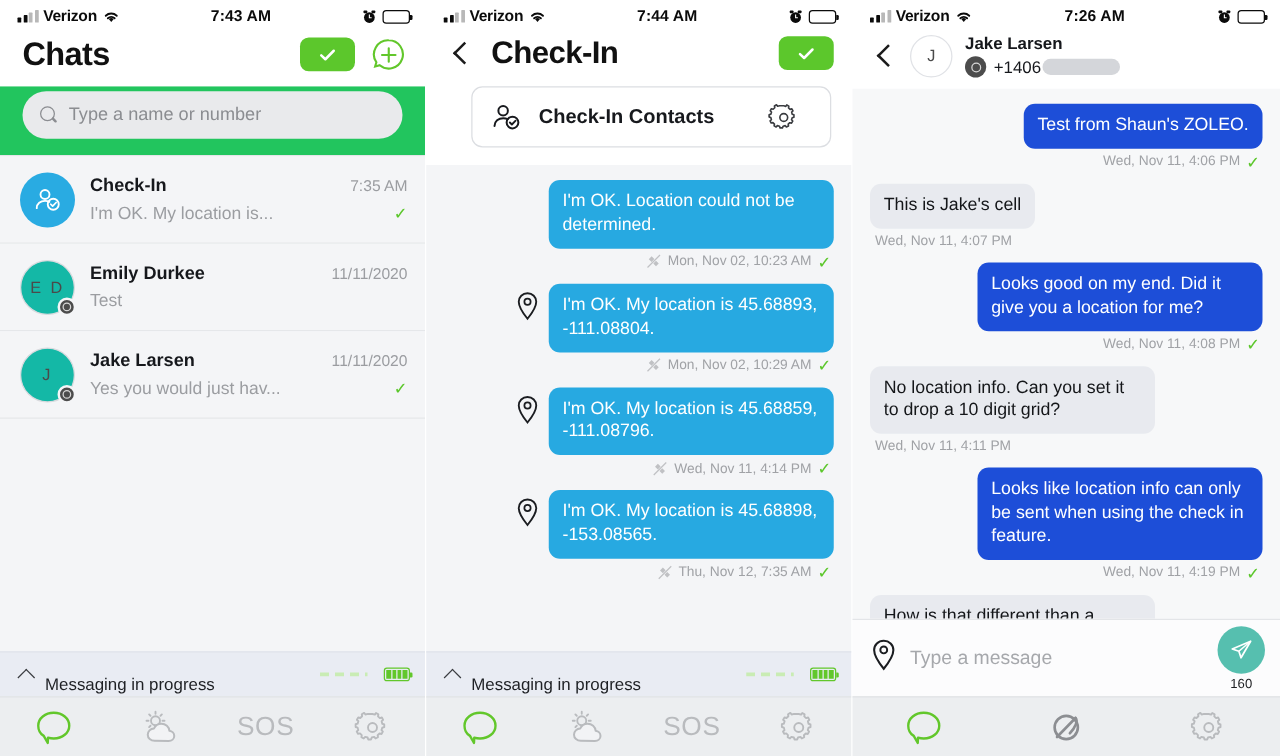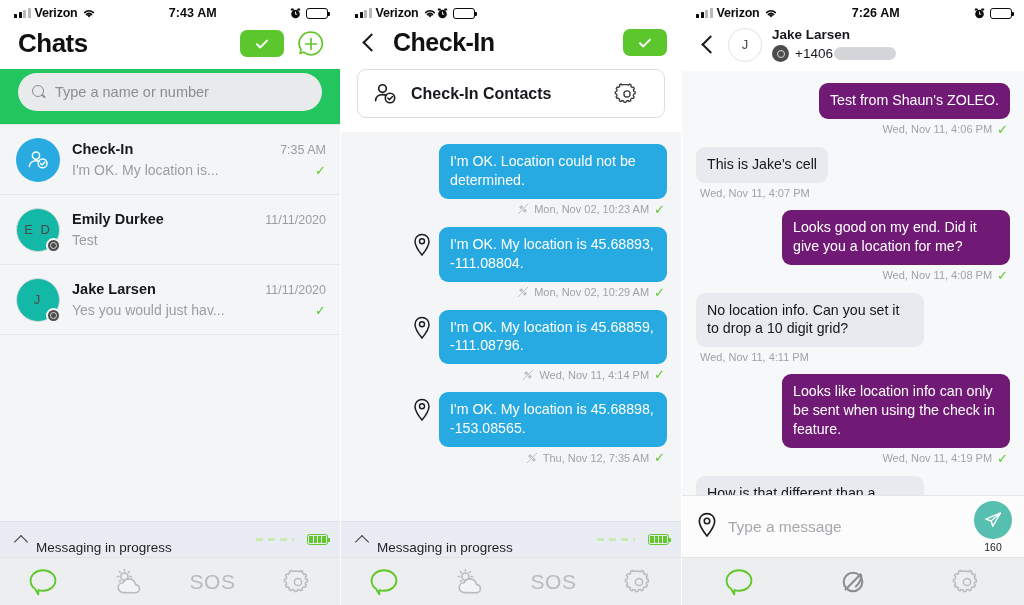--- a/index.html
+++ b/index.html
@@ -113,37 +113,37 @@
   .cm-name { font-size:14.5px; font-weight:bold; color:#16181c; flex:1;}
   .cm-time { font-size:12.5px; color:#9b9da1; }
   .cm-bot { display:flex; align-items:center; margin-top:5px; }
   .cm-prev { font-size:14px; color:#9b9da1; flex:1; white-space:nowrap; overflow:hidden; text-overflow:ellipsis;}
   .tick-green { color:#5cc72c; font-size:13px; line-height:1; }
 
   
   .ci-wrap { padding: 2px 16px 14px; background:#fff;}
   .ci-card {
     height: 49px; border:1.2px solid #dcdee2; border-radius:9px;
-    display:flex; align-items:center; padding: 0 24px 0 14px; gap:12px; cursor:pointer;
+    display:flex; align-items:center; padding: 0 24px 0 14px; gap:12px; cursor:pointer;margin-left:20px;
   }
   .ci-label { flex:1; font-size:16px; font-weight:bold; color:#17191d; }
 
   
   .convo { flex:1; background:#f4f5f7; padding: 12px 14px 6px; overflow:hidden; }
   .convo.white { background:#f7f8f9; }
   .msg { margin-bottom: 11px; }
   .msg-line { display:flex; align-items:flex-start; gap:7px; }
   .msg.out .msg-line { justify-content:flex-end; }
   .pin { flex:0 0 20px; margin-top:6px; }
   .bubble {
     border-radius: 9px; padding: 8px 11px 9px;
     font-size: 14.2px; line-height: 1.33; max-width: 228px;
   }
   .bubble.blue { background:#27A9E1; color:#fff; }
-  .bubble.teal { background:#701a75; color:#fff; }
+  .bubble.teal { background:#1d4ed8; color:#fff; }
   .bubble.grey { background:#e8eaef; color:#141619; }
   .stamp {
     display:flex; align-items:center; gap:5px; margin-top:4px;
     font-size:11px; color:#a0a2a6;
   }
   .msg.out .stamp { justify-content:flex-end; padding-right:2px;}
   .msg.in .stamp { padding-left: 4px; }
   .sat { width:12px; height:12px; flex:0 0 12px; opacity:.5 }
 
   
@@ -379,20 +379,21 @@
             <i></i>
             <i></i>
           </span>
         <span class="sb-carrier">Verizon</span>
         <svg width="14" height="11" viewBox="0 0 14 11">
           <path d="M7 9.6 L9 7.2 A3 3 0 0 0 5 7.2 Z" fill="#0b0b0b"></path>
           <path d="M2.6 4.6 A6.4 6.4 0 0 1 11.4 4.6" stroke="#0b0b0b" stroke-width="1.5" fill="none" stroke-linecap="round"></path>
           <path d="M4.3 6.6 A4 4 0 0 1 9.7 6.6" stroke="#0b0b0b" stroke-width="1.5" fill="none" stroke-linecap="round"></path>
         </svg>
       </div>
+      <div class="sb-center">7:44 AM</div>
       <div class="sb-right">
         <svg width="11" height="11" viewBox="0 0 11 11">
           <circle cx="5.5" cy="6" r="4.3" fill="#0b0b0b"></circle>
           <rect x="0.8" y="0.4" width="3" height="2.2" rx="0.6" fill="#0b0b0b"></rect>
           <rect x="7.2" y="0.4" width="3" height="2.2" rx="0.6" fill="#0b0b0b"></rect>
           <path d="M5.5 3.6v2.6h1.8" stroke="#fff" stroke-width="0.9" fill="none"></path>
         </svg>
         <span class="battery"><span class="fill"></span></span>
       </div>
     </div>

